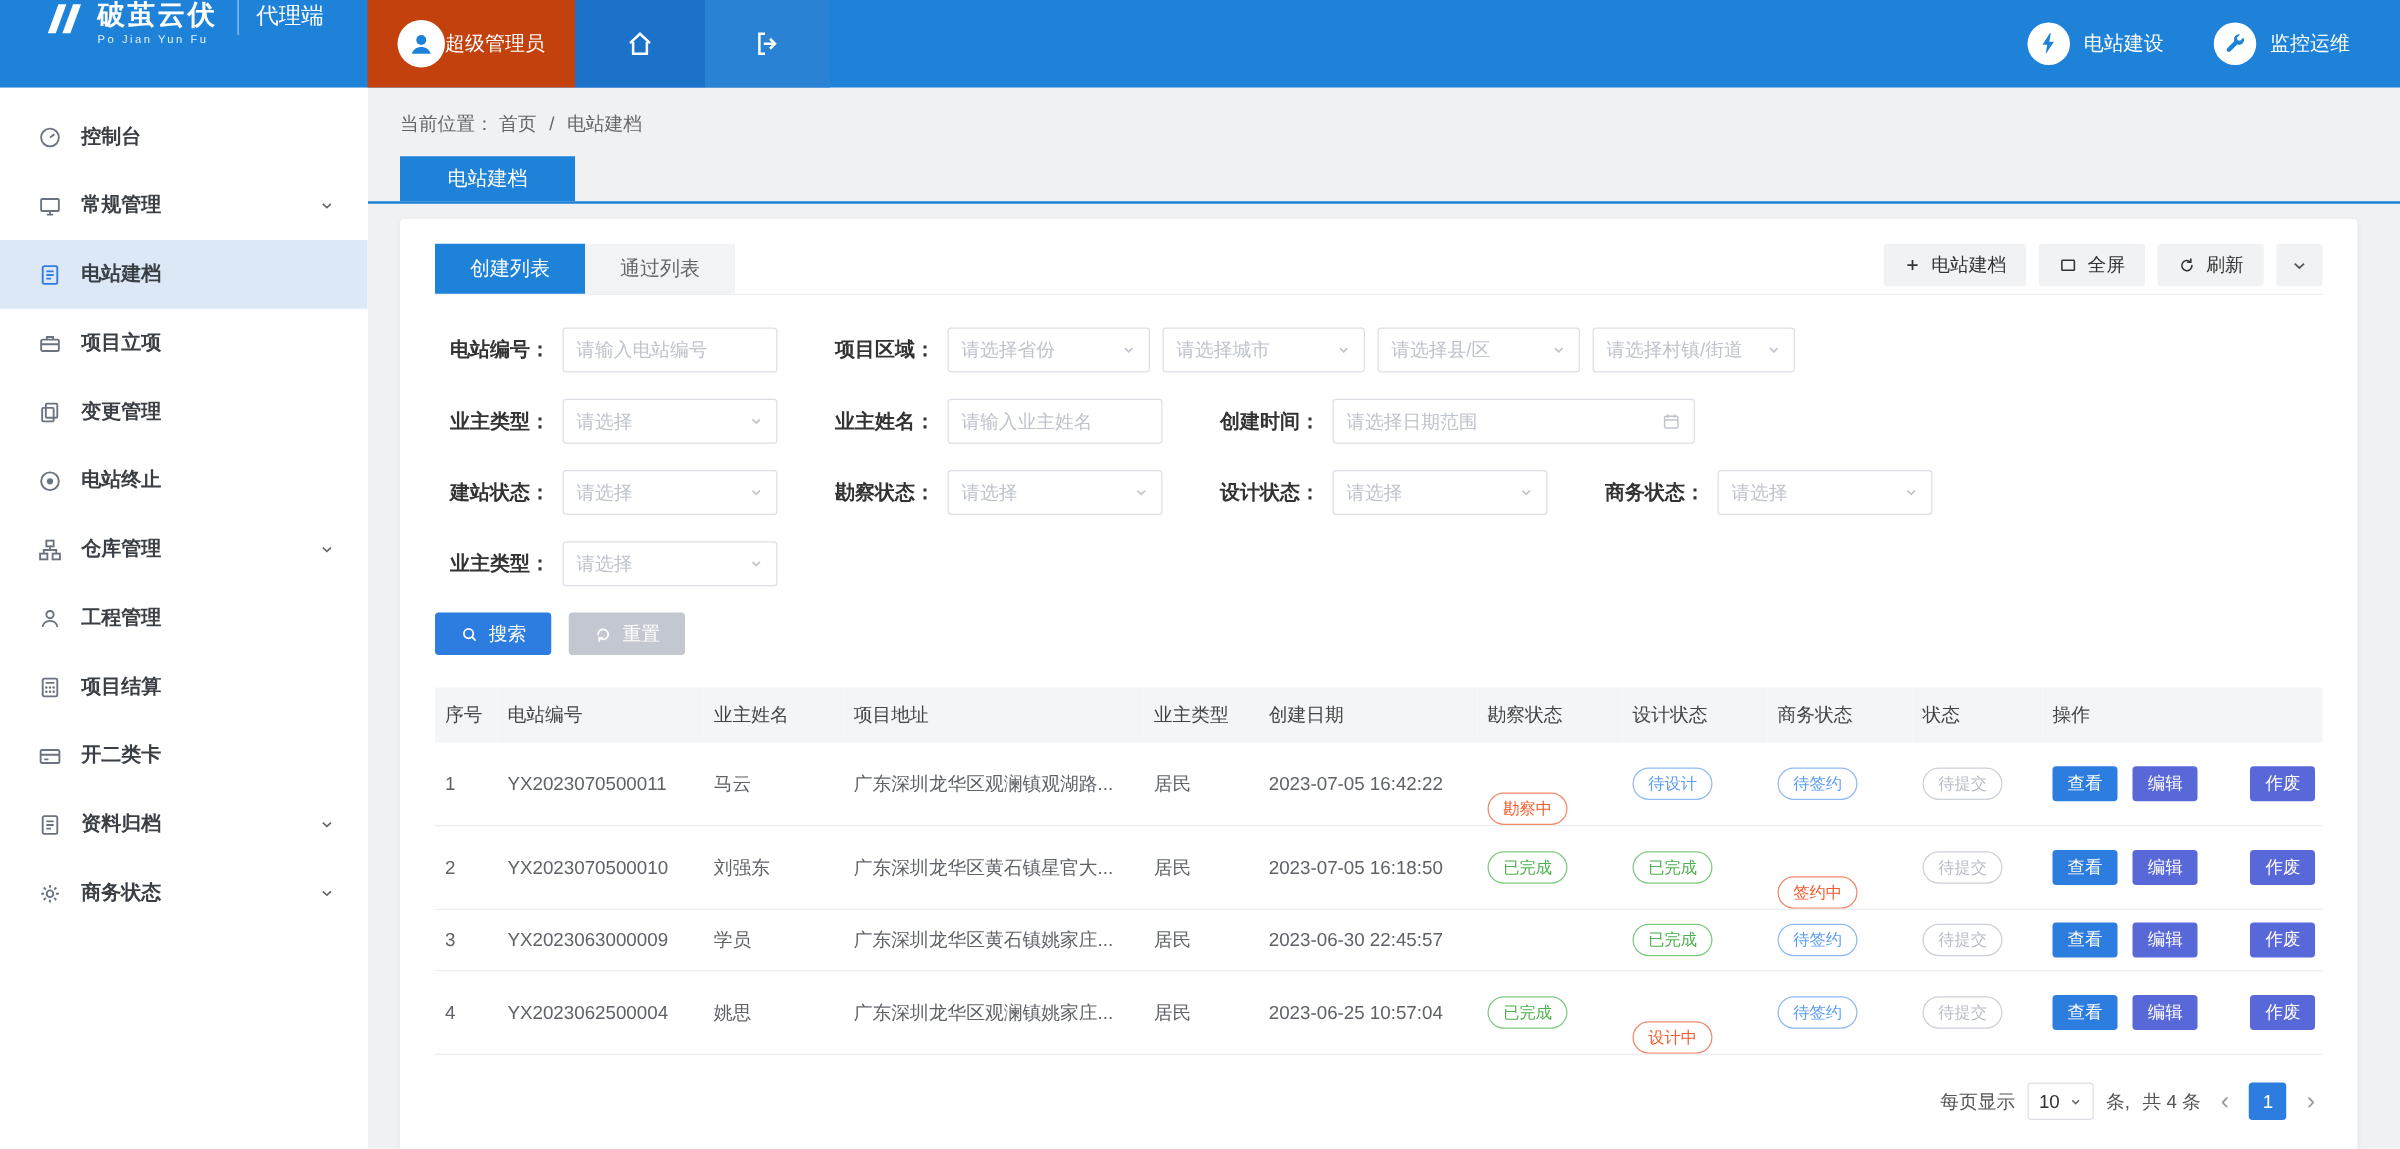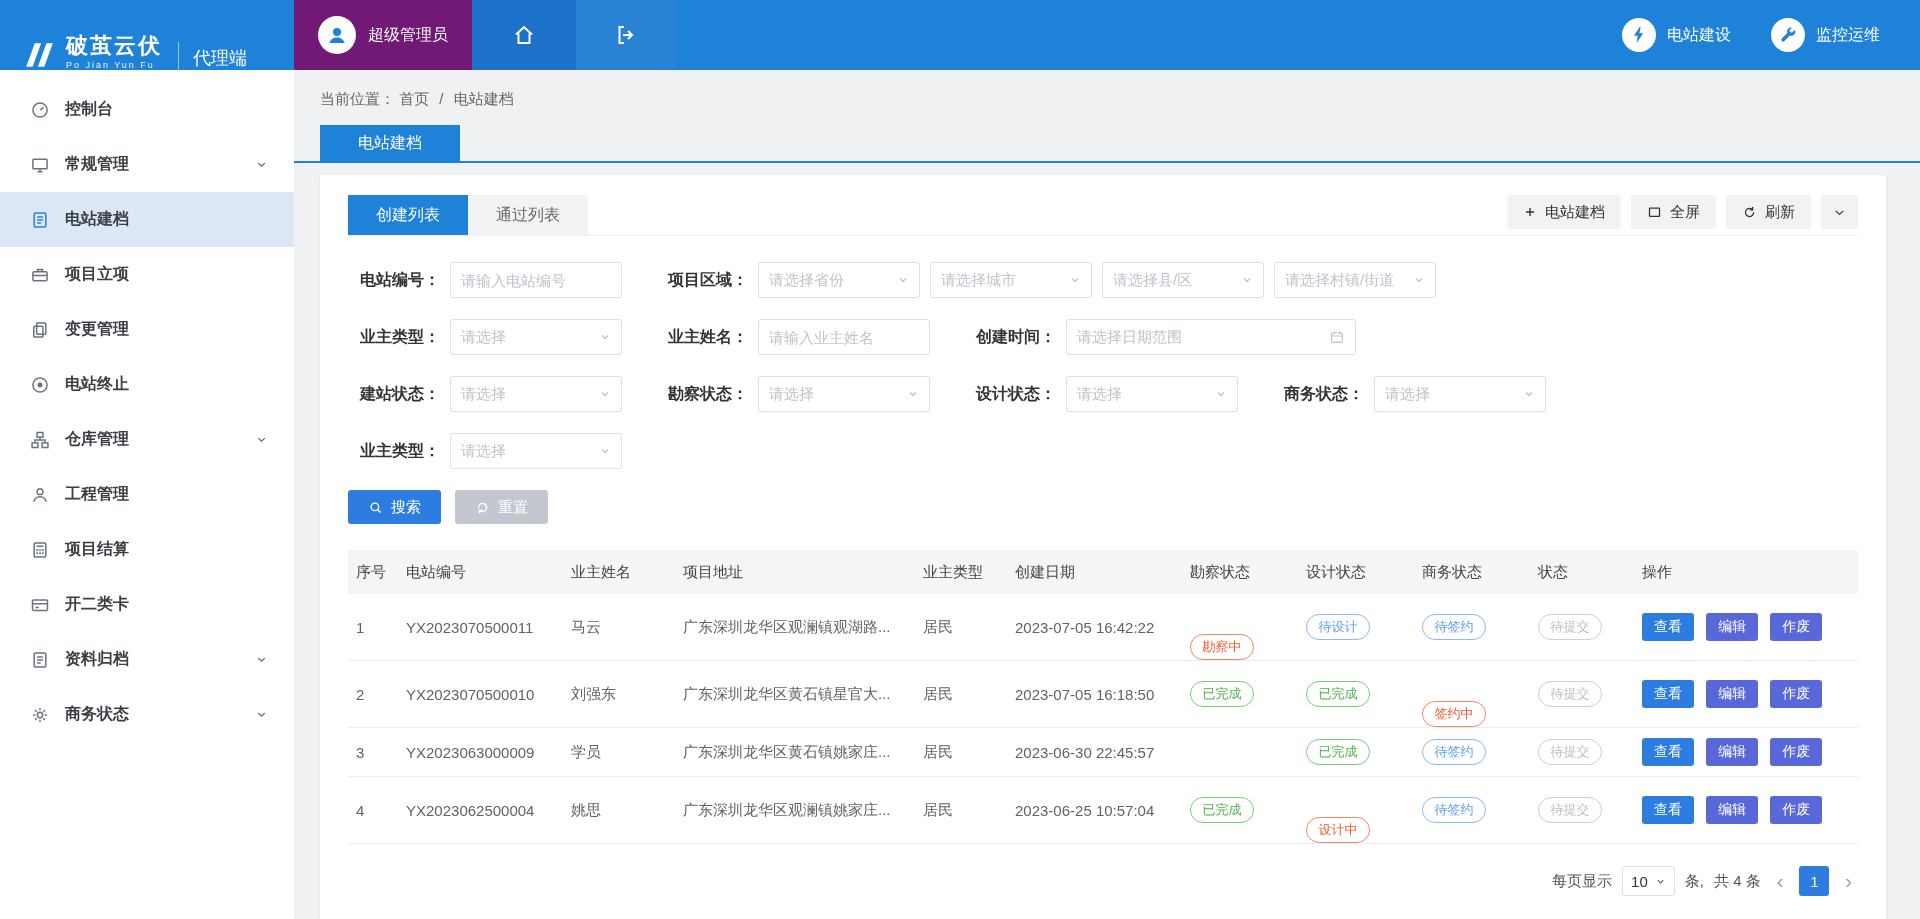--- a/index.html
+++ b/index.html
@@ -7,28 +7,28 @@
   body {
     width:1920px; height:919px; overflow:hidden;
     font-family:"Liberation Sans","DejaVu Sans",sans-serif;
     background:#f0f1f3; color:#333;
   }
   svg { display:block; }
 
   
   .header { position:fixed; top:0; left:0; width:1920px; height:70px;
     background:#1e82d9; color:#fff; display:flex; align-items:stretch; z-index:20; }
-  .logo-area { width:294px; display:flex; align-items:flex-end; padding-left:22px; flex:none; }
+  .logo-area { width:294px; display:flex; align-items:flex-start; padding-left:34px; flex:none; }
   .logo-text { margin-left:10px; }
   .logo-cn { font-size:22px; font-weight:bold; letter-spacing:2px; line-height:1.1; }
   .logo-en { font-size:9px; letter-spacing:2px; opacity:.9; margin-top:2px; }
   .logo-divider { width:1px; height:28px; background:rgba(255,255,255,.55); margin:0 14px 0 16px; }
   .portal-tag { font-size:18px; }
   .hblock { display:flex; align-items:center; justify-content:center; cursor:pointer; }
-  .user-block { background:#701a75; padding:0 24px; gap:12px; }
+  .user-block { background:#c2410c; padding:0 24px; }
   .avatar { width:38px; height:38px; border-radius:50%; background:#fff;
     display:flex; align-items:center; justify-content:center; }
   .user-name { font-size:16px; }
   .home-block { background:#1c72c9; width:104px; }
   .exit-block { background:#2a82d4; width:100px; }
   .hspacer { flex:1; }
   .hnav { display:flex; align-items:center; gap:40px; padding-right:40px; }
   .hnav-item { display:flex; align-items:center; gap:11px; font-size:16px; cursor:pointer; }
   .icon-circle { width:34px; height:34px; border-radius:50%; background:#fff;
     display:flex; align-items:center; justify-content:center; }
@@ -97,21 +97,21 @@
     border-radius:13px; font-size:13px; text-align:center; background:#fff; }
   .badge:empty { display:none; }
   .badge.orange { color:#f25a2b; border-color:#f2876a;margin-top:40px; }
   .badge.blue   { color:#5b9df5; border-color:#8fb9f5; }
   .badge.green  { color:#4db14d; border-color:#7fc97f; }
   .badge.gray   { color:#b7bcc5; border-color:#ccd0d7; }
   .act { height:28px; padding:0 12px; margin-right:8px; border:none; border-radius:3px;
     color:#fff; font-size:14px; cursor:pointer; font-family:inherit; }
   .act.view { background:#2d7de1; }
   .act.edit { background:#5968d8; }
-  .act.void { background:#5968d8; }
+  .act.void { background:#5968d8;margin-left:30px; }
 
   
   .pagination { display:flex; align-items:center; justify-content:flex-end; gap:10px;
     margin-top:22px; font-size:15px; color:#555; }
   .pp-select { border:1px solid #dcdfe6; border-radius:3px; height:30px; padding:0 8px;
     display:flex; align-items:center; gap:7px; color:#333; cursor:pointer; background:#fff; }
   .page-arrow { font-size:20px; color:#999; background:none; border:none; padding:0 6px;
     cursor:pointer; font-family:inherit; line-height:1; }
   .page-num { width:30px; height:30px; background:#2d7de1; color:#fff; border-radius:3px;
     display:flex; align-items:center; justify-content:center; cursor:pointer; }

